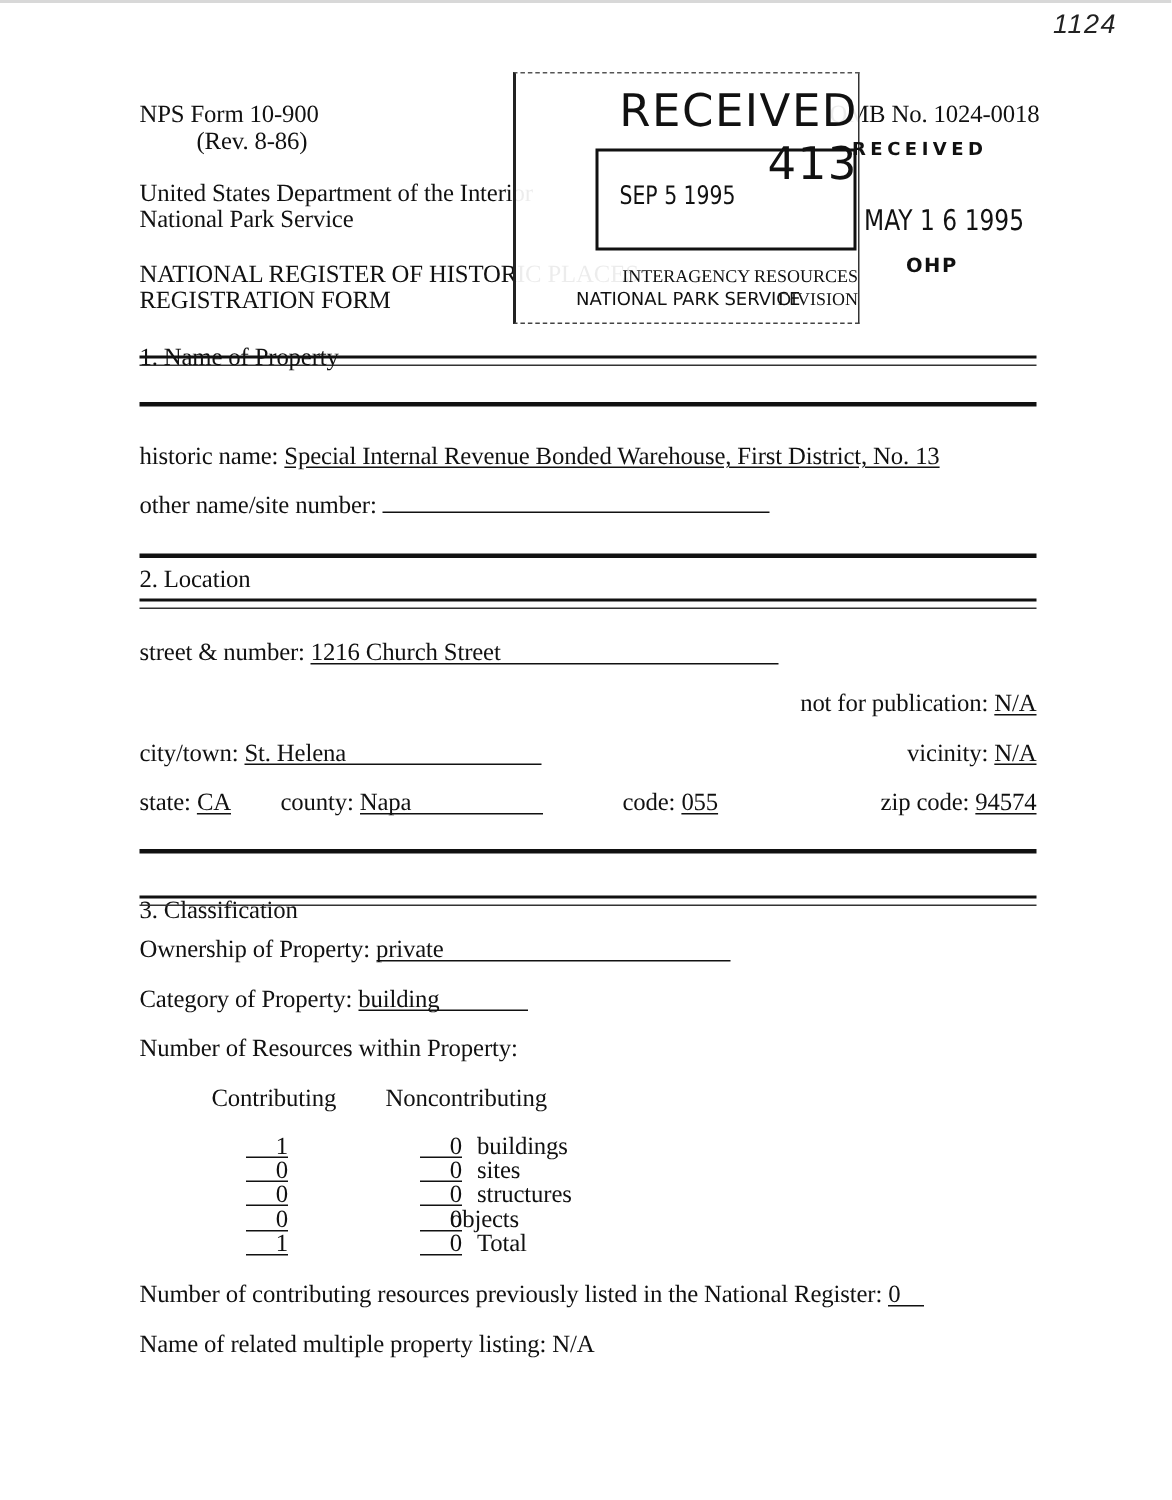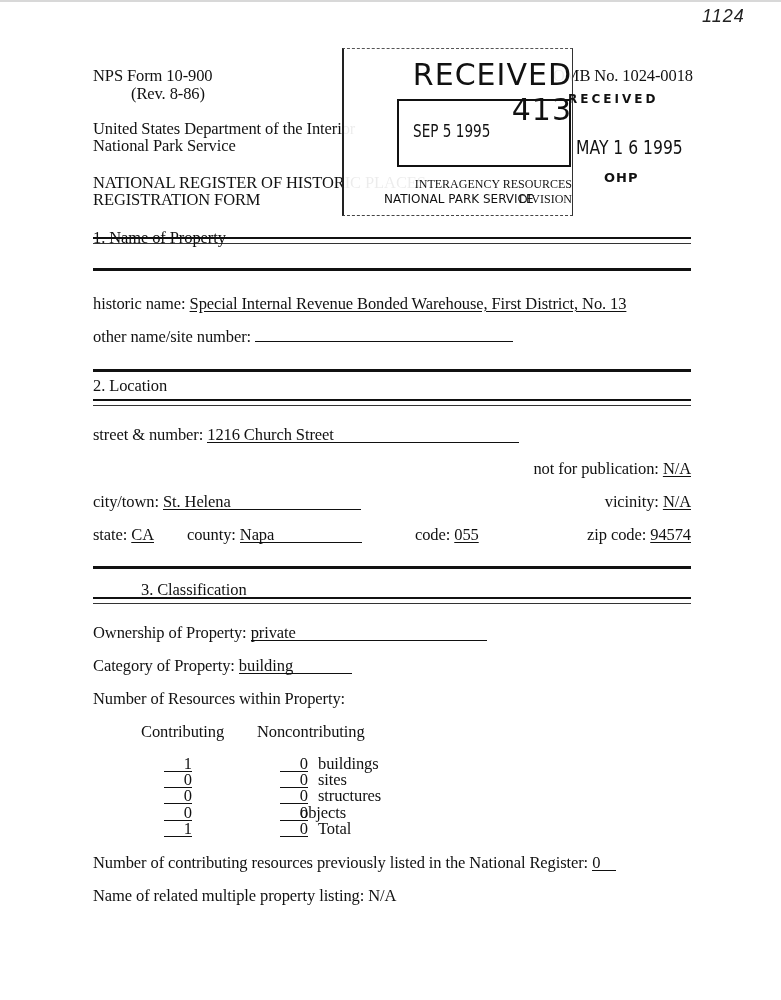--- a/index.html
+++ b/index.html
@@ -113,21 +113,21 @@
 <div class="abs serif" style="left:415px; top:525px;">
   <span>code:</span>
   <span class="u">055</span>
 </div>
 <div class="abs serif rcol" style="right:90px; top:525px;">
   <span>zip code:</span>
   <span class="u">94574</span>
 </div>
 
 <div class="rule rule-thick" style="top:566px;"></div>
-<div class="abs serif" style="left:93px; top:580px;margin-left:48px;">3. Classification</div>
+<div class="abs serif" style="left:93px; top:597px;">3. Classification</div>
 <div class="rule rule-double" style="top:597px;"></div>
 
 <div class="abs serif" style="left:93px; top:623px;">
   <span>Ownership of Property:</span>
   <span style="display:inline-block; width:236px; border-bottom:1px solid #111; height:17px;"><span>private</span></span>
 </div>
 <div class="abs serif" style="left:93px; top:656px;">
   <span>Category of Property:</span>
   <span style="display:inline-block; width:113px; border-bottom:1px solid #111; height:17px;"><span>building</span></span>
 </div>

